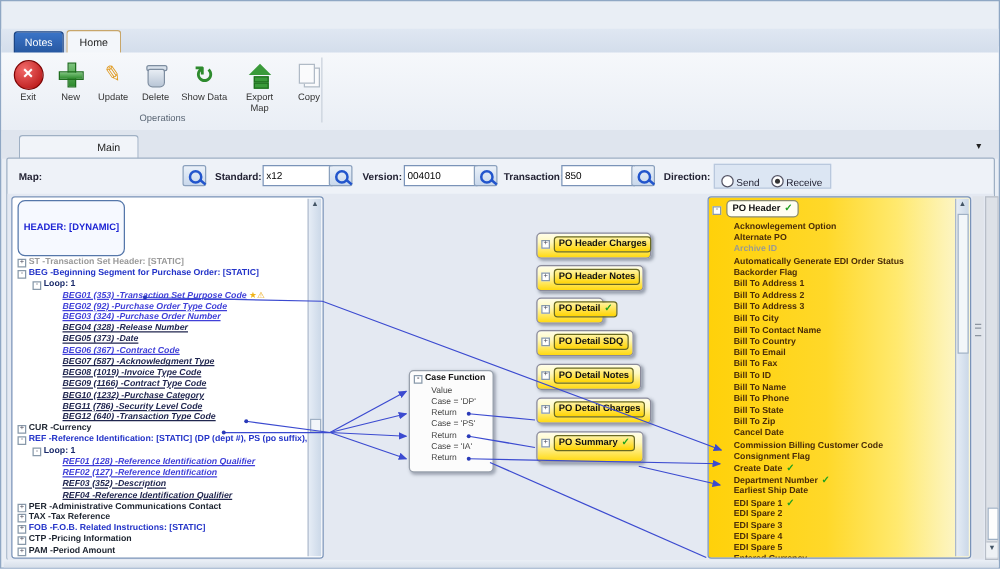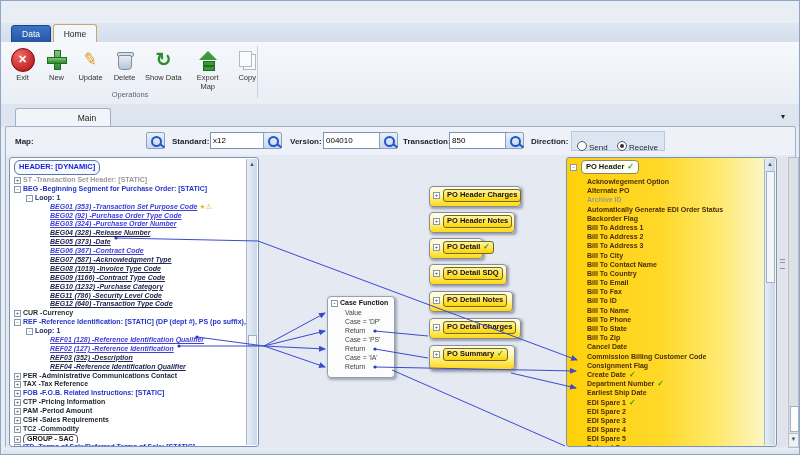--- a/index.html
+++ b/index.html
@@ -58,21 +58,21 @@
   .mag{position:absolute;left:4px;top:3px;width:7px;height:7px;border:2px solid #2255cc;border-radius:50%;}
   .mag:after{content:"";position:absolute;left:7px;top:7px;width:5px;height:2px;background:#2255cc;transform:rotate(40deg);}
   .radio-group{position:absolute;left:570px;top:130px;width:92px;height:18px;background:#dce6f3;border:1px solid #b9c8dd;}
   .radio{display:inline-block;width:8px;height:8px;border:1px solid #556;border-radius:50%;background:#fff;vertical-align:-1px;margin-right:2px;}
   .radio.sel:after{content:"";display:block;width:4px;height:4px;margin:2px;background:#333;border-radius:50%;}
   .radio-lbl{font-size:8px;color:#223;}
   
   .canvas{position:absolute;left:5px;top:154px;width:789px;height:293px;background:#e4e9f2;}
   
   .ltree{position:absolute;left:8px;top:156px;width:250px;height:290px;background:#fff;border:1px solid #7a93b8;border-radius:3px;overflow:hidden;box-sizing:border-box;font-size:7px;}
-  .ltree-hdrbox{display:inline-block;margin:2px 0 1px 4px;padding:1px 4px;height:11px;line-height:10px;border:1px solid #5577aa;border-radius:6px;color:#1c23d4;font-weight:bold;font-size:7.5px;background:#f6f9ff;}
+  .ltree-hdrbox{display:inline-block;margin:2px 0 1px 4px;padding:16px 4px;height:11px;line-height:10px;border:1px solid #5577aa;border-radius:6px;color:#1c23d4;font-weight:bold;font-size:7.5px;background:#f6f9ff;}
   .lrow{height:8.9px;line-height:8.9px;white-space:nowrap;overflow:hidden;}
   .exp{display:inline-block;width:7px;height:7px;border:1px solid #8899aa;background:#fff;font-size:6px;line-height:5px;text-align:center;color:#445;vertical-align:0px;margin-right:2px;box-sizing:border-box;}
   .lvl0{padding-left:4px;} .lvl1{padding-left:16px;} .lvl2{padding-left:40px;}
   .c-gray{color:#9a9a9a;font-weight:bold;}
   .c-blue{color:#2333c8;font-weight:bold;}
   .c-plain{color:#1d2430;font-weight:bold;}
   .c-loop{color:#1a2a6a;font-weight:bold;}
   .c-el-blue{color:#4040d8;font-style:italic;text-decoration:underline;font-weight:600;}
   .c-el-dark{color:#20264f;font-style:italic;text-decoration:underline;font-weight:600;}
   .gbox{display:inline-block;border:1px solid #556;border-radius:4px;padding:0 3px;font-weight:bold;color:#111;height:9px;line-height:8px;background:#fdfdfd;}
@@ -112,21 +112,21 @@
 
   <div class="titlebar">
     <span class="app-icon"></span>
     <div class="win-title">EDI Mapper</div>
     <div class="winbtn" style="right:74px;"><span class="minbar"></span></div>
     <div class="winbtn" style="right:48px;"><span class="maxbox"></span></div>
     <div class="winbtn close" style="right:10px;width:28px;">x</div>
   </div>
 
   <div class="ribbon-tabs">
-    <div class="tab-file">Data</div>
+    <div class="tab-file">Notes</div>
     <div class="tab-home">Home</div>
   </div>
 
   <div class="ribbon">
     <div class="ribbon-buttons" id="ribbonButtons">
         <div class="rbtn">
           <span class="ricon">
             <span class="i-exit">✕</span>
           </span>
           <span class="rlabel">Exit</span>

